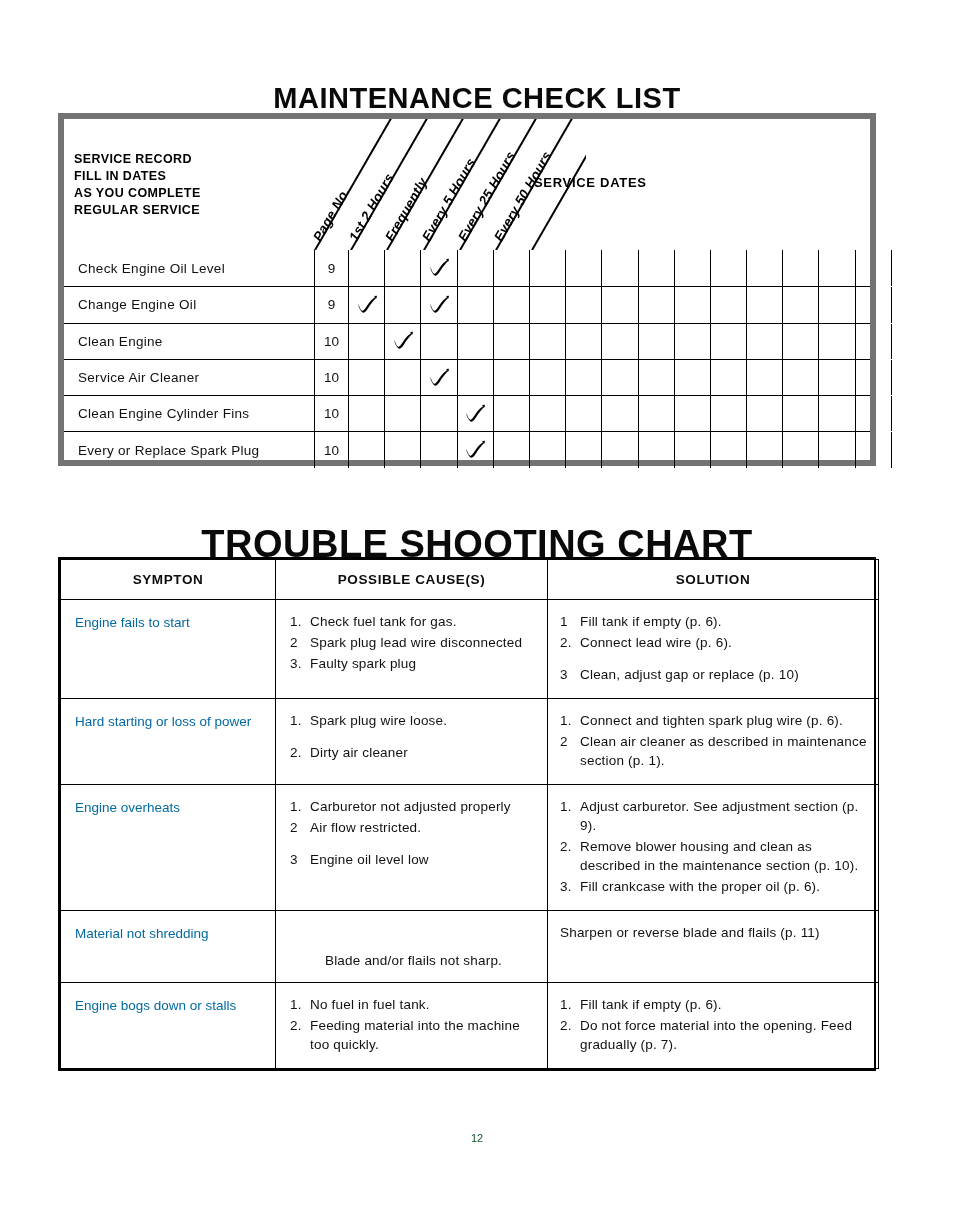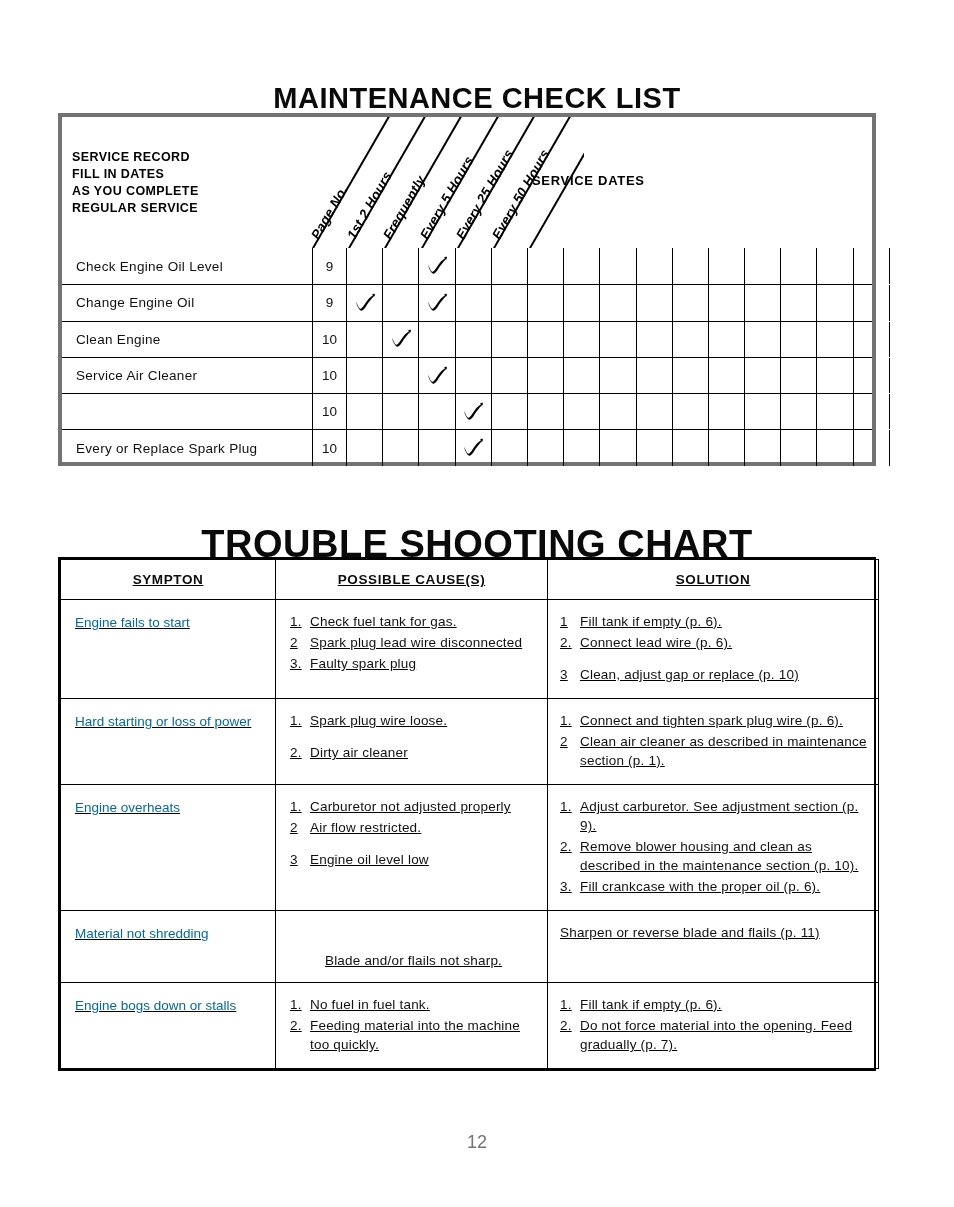--- a/index.html
+++ b/index.html
@@ -40,21 +40,21 @@
     font-size: 38px;
   }
 
   
   #maintenance-table {
     position: absolute;
     left: 58px;
     top: 113px;
     width: 818px;
     height: 353px;
-    border: 4px solid #737373;
+    border: 6px solid #737373;
     box-sizing: border-box;
     padding-left: 24px;
   }
 
   .mt-header {
     position: absolute;
     left: 0; top: 0;
     width: 100%;
     height: 131px;
   }
@@ -169,21 +169,20 @@
 
   
   #trouble-table {
     position: absolute;
     left: 58px;
     top: 557px;
     width: 818px;
     border: 2px solid #000;
     box-sizing: border-box;
     border-collapse: collapse;
-    text-decoration: underline;
   }
   #trouble-table table {
     width: 100%;
     border-collapse: collapse;
     table-layout: fixed;
   }
   #trouble-table th,
   #trouble-table td {
     border: 1.5px solid #000;
     vertical-align: top;
@@ -238,22 +237,22 @@
     font-size: 13.5px;
     letter-spacing: 0.1px;
     color: #111;
   }
   #page-number {
     position: absolute;
     left: 0;
     top: 1132px;
     width: 954px;
     text-align: center;
-    font-size: 18px;
-    color: #737373;
+    font-size: 11px;
+    color: #14532d;
   }
 </style>
 </head>
 <body>
 
 <div class="page">
 
   <div class="doc-title" id="title-maintenance">MAINTENANCE CHECK LIST</div>
 
   <div id="maintenance-table">
@@ -394,20 +393,21 @@
             <div class="mt-cell"></div>
             <div class="mt-cell"></div>
             <div class="mt-cell"></div>
             <div class="mt-cell"></div>
             <div class="mt-cell"></div>
             <div class="mt-cell"></div>
             <div class="mt-cell last"></div>
           </div>
         </div>
         <div class="mt-row">
+          <div class="mt-task">Clean Engine Cylinder Fins</div>
           <div class="mt-cells">
             <div class="mt-cell pageno">10</div>
             <div class="mt-cell"></div>
             <div class="mt-cell"></div>
             <div class="mt-cell"></div>
             <div class="mt-cell">
               <svg class="checkmark" viewBox="0 0 24 24">
                 <path d="M3.2 12.4 C3.0 13.2 3.4 14.6 4.6 16.8 C5.6 18.6 6.6 19.6 7.4 19.4 C8.4 19.1 9.8 17.2 12.2 13.6 C15.0 9.4 18.0 6.4 21.4 4.2 L22.6 5.0 C19.2 8.2 16.0 12.2 13.0 17.0 C11.2 19.9 9.6 21.4 8.4 21.5 C7.0 21.6 5.6 20.2 4.1 17.2 C3.0 15.0 2.6 13.4 2.9 12.5 Z" fill="#000"></path>
                 <path d="M19.6 3.2 L22.9 3.0 L22.2 6.1 Z" fill="#000"></path>
               </svg>

